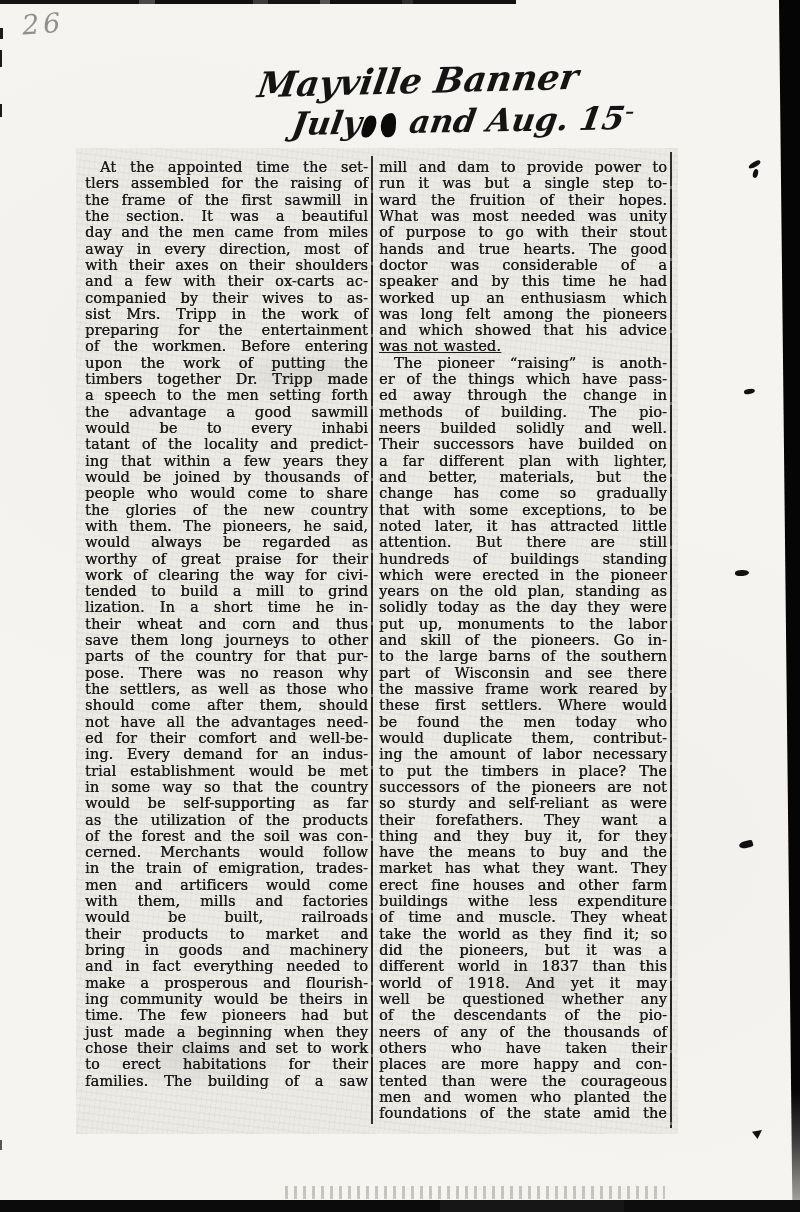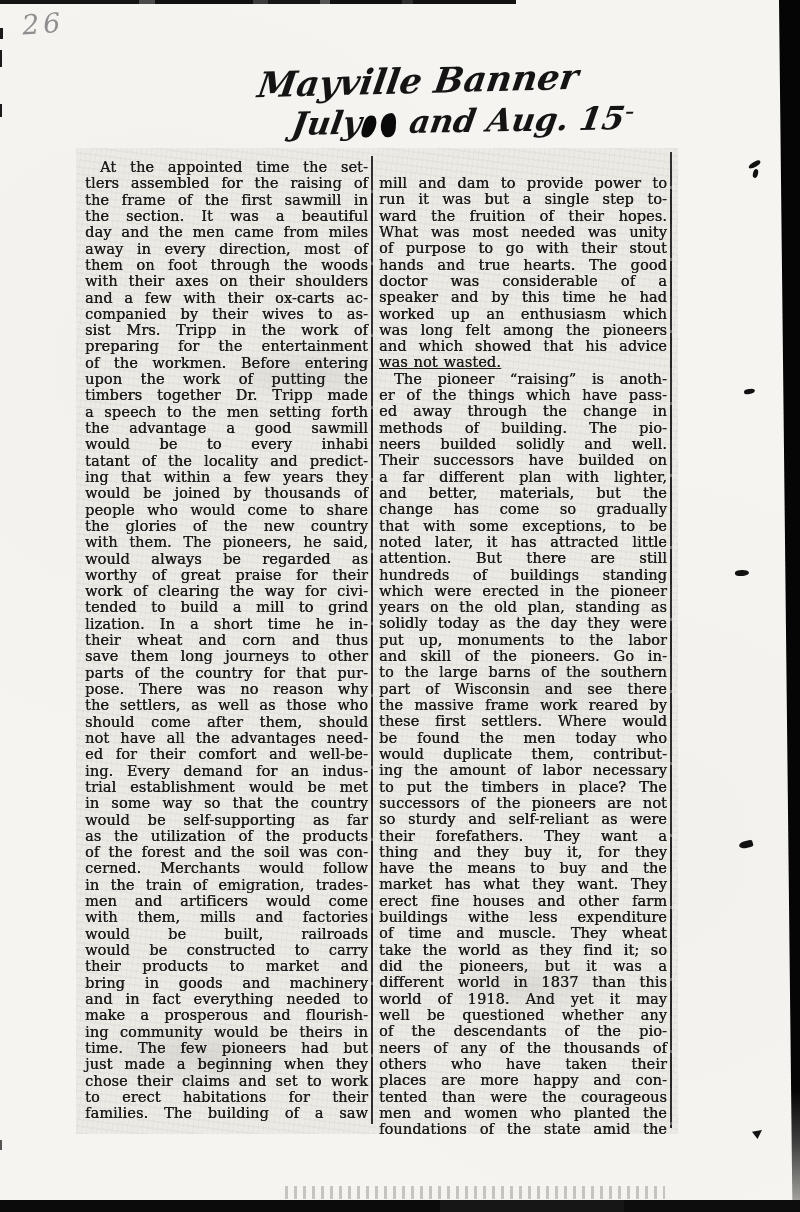--- a/index.html
+++ b/index.html
@@ -77,21 +77,21 @@
       repeating-linear-gradient(97deg, rgba(120,118,110,0.05) 0 1px, transparent 1px 5px),
       #eceae5;
   }
   .divider{position:absolute;width:2px;background:
       repeating-linear-gradient(180deg,#2f2f2f 0 34px, #6b6b6b 34px 37px,#262626 37px 72px);}
   .div-center{left:295px;top:8px;height:968px;}
   .div-right{left:594px;top:4px;height:976px;}
 
   .col{position:absolute;top:11px;color:#1c1c1c;}
   .col-left{left:9px;width:283px;}
-  .col-right{left:303px;width:288px;margin-top:16px;}
+  .col-right{left:303px;width:288px;}
   .line{
     height:16.32px;line-height:16.32px;font-size:14.5px;
     letter-spacing:0.1px;word-spacing:1px;
     text-align:justify;text-align-last:justify;
     white-space:normal;overflow:visible;
     text-shadow:0.3px 0 0 currentColor;
   }
   .line.indent{text-indent:15px;}
   .line.flush{text-align-last:left;text-decoration:underline;}
 </style>
@@ -126,21 +126,20 @@
 <div class="clipping">
   <div class="divider div-center"></div>
   <div class="divider div-right"></div>
   <div class="col col-left">
       <div class="line indent">At the appointed time the set-</div>
       <div class="line">tlers assembled for the raising of</div>
       <div class="line">the frame of the first sawmill in</div>
       <div class="line">the section.  It was a beautiful</div>
       <div class="line">day and the men came from miles</div>
       <div class="line">away in every direction, most of</div>
-      <div class="line">them on foot through the woods</div>
       <div class="line">with their axes on their shoulders</div>
       <div class="line">and a few with their ox-carts ac-</div>
       <div class="line">companied by their wives to as-</div>
       <div class="line">sist Mrs. Tripp in the work of</div>
       <div class="line">preparing for the entertainment</div>
       <div class="line">of the workmen.  Before entering</div>
       <div class="line">upon the work of putting the</div>
       <div class="line">timbers together Dr. Tripp made</div>
       <div class="line">a speech to the men setting forth</div>
       <div class="line">the advantage a good sawmill</div>
@@ -168,21 +167,20 @@
       <div class="line">trial establishment would be met</div>
       <div class="line">in some way so that the country</div>
       <div class="line">would be self-supporting as far</div>
       <div class="line">as the utilization of the products</div>
       <div class="line">of the forest and the soil was con-</div>
       <div class="line">cerned.  Merchants would follow</div>
       <div class="line">in the train of emigration, trades-</div>
       <div class="line">men and artificers would come</div>
       <div class="line">with them, mills and factories</div>
       <div class="line">would be built, railroads</div>
-      <div class="line">would be constructed to carry</div>
       <div class="line">their products to market and</div>
       <div class="line">bring in goods and machinery</div>
       <div class="line">and in fact everything needed to</div>
       <div class="line">make a prosperous and flourish-</div>
       <div class="line">ing community would be theirs in</div>
       <div class="line">time.  The few pioneers had but</div>
       <div class="line">just made a beginning when they</div>
       <div class="line">chose their claims and set to work</div>
       <div class="line">to erect habitations for their</div>
       <div class="line">families.  The building of a saw</div>

